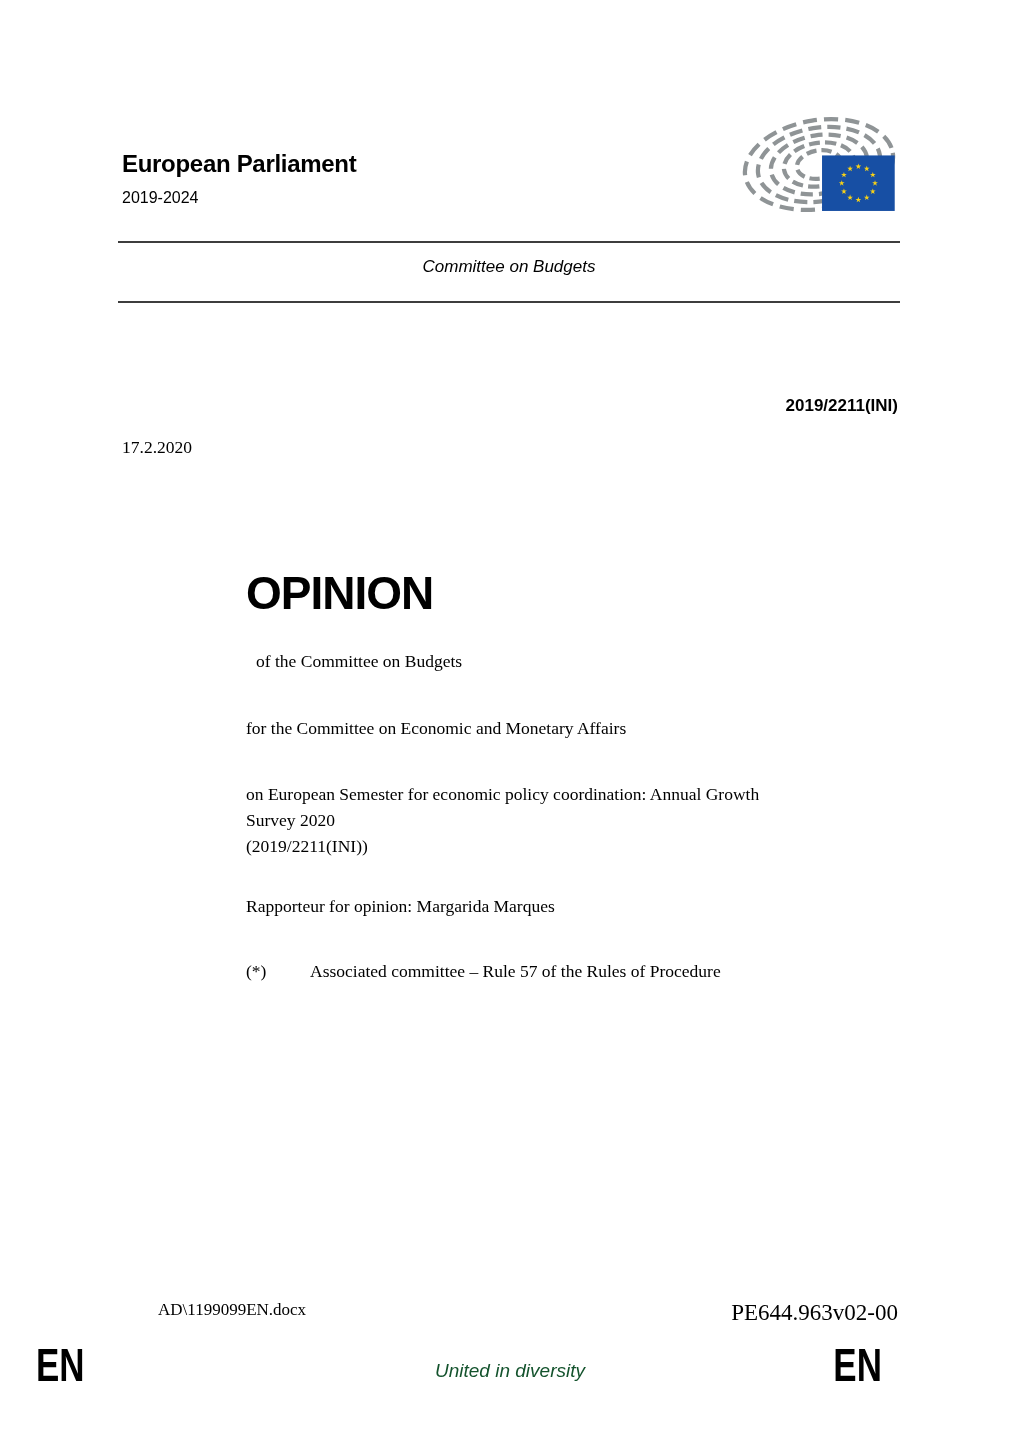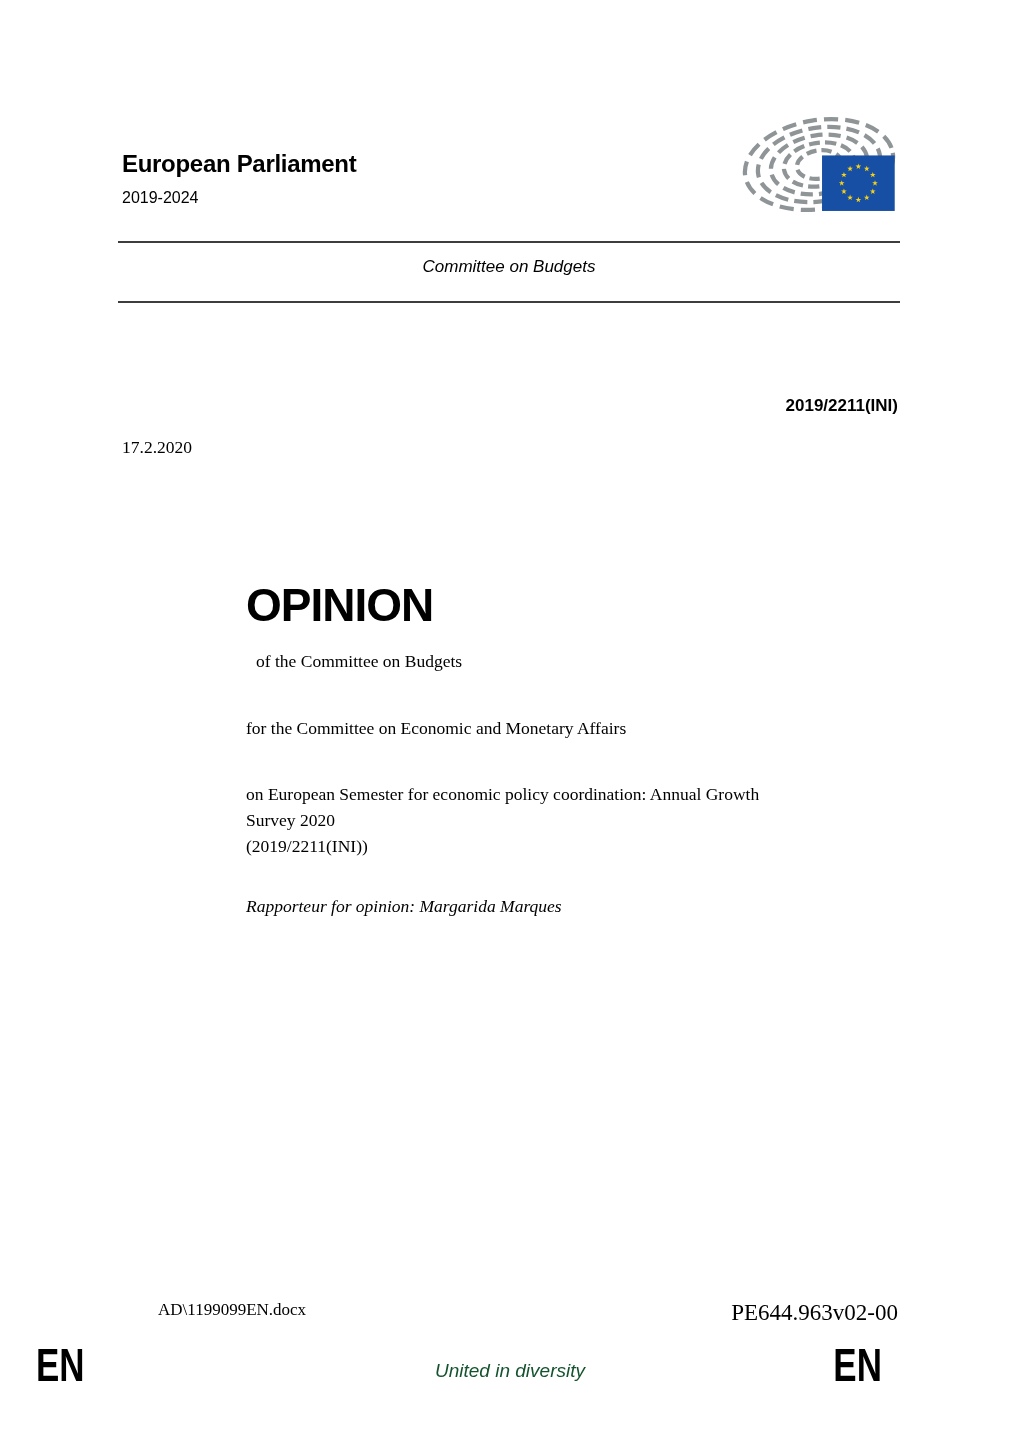--- a/index.html
+++ b/index.html
@@ -67,30 +67,29 @@
     font-size: 17.5px;
   }
 
   
   .doc-title {
     left: 246px; top: 566px;
     font-family: "Liberation Sans", sans-serif;
     font-weight: bold;
     font-size: 46px;
     letter-spacing: -1px;
-    margin-top: 12px;
   }
   .serif-line {
     font-size: 17.5px;
     line-height: 26px;
   }
   .of-line   { left: 256px; top: 648px; }
   .for-line  { left: 246px; top: 715px; }
   .subject   { left: 246px; top: 781px; width: 640px; }
-  .rapporteur{ left: 246px; top: 893px; font-style: italic; }
+  .rapporteur{ left: 246px; top: 893px; }
   .associated{ left: 246px; top: 958px; width: 640px; }
   .assoc-marker { display: inline-block; width: 64px; }
 
   
   .footer-file {
     left: 122px; top: 1300px;
     font-size: 17px;
     margin-left: 36px;
   }
   .footer-pe {
@@ -173,20 +172,23 @@
   <div class="abs serif-line for-line">for the Committee on Economic and Monetary Affairs</div>
 
   <div class="abs serif-line subject">
     <div>on European Semester for economic policy coordination: Annual Growth</div>
     <div>Survey 2020</div>
     <div>(2019/2211(INI))</div>
   </div>
 
   <div class="abs serif-line rapporteur">Rapporteur for opinion: Margarida Marques</div>
 
+  <div class="abs serif-line associated">
+    <span class="assoc-marker">(*)</span><span>Associated committee – Rule 57 of the Rules of Procedure</span>
+  </div>
 
   <div class="abs footer-file">AD\1199099EN.docx</div>
   <div class="abs footer-pe">PE644.963v02-00</div>
 
   <div class="abs lang-code lang-left">EN</div>
   <div class="abs motto">United in diversity</div>
   <div class="abs lang-code lang-right">EN</div>
 
 </div>
 

